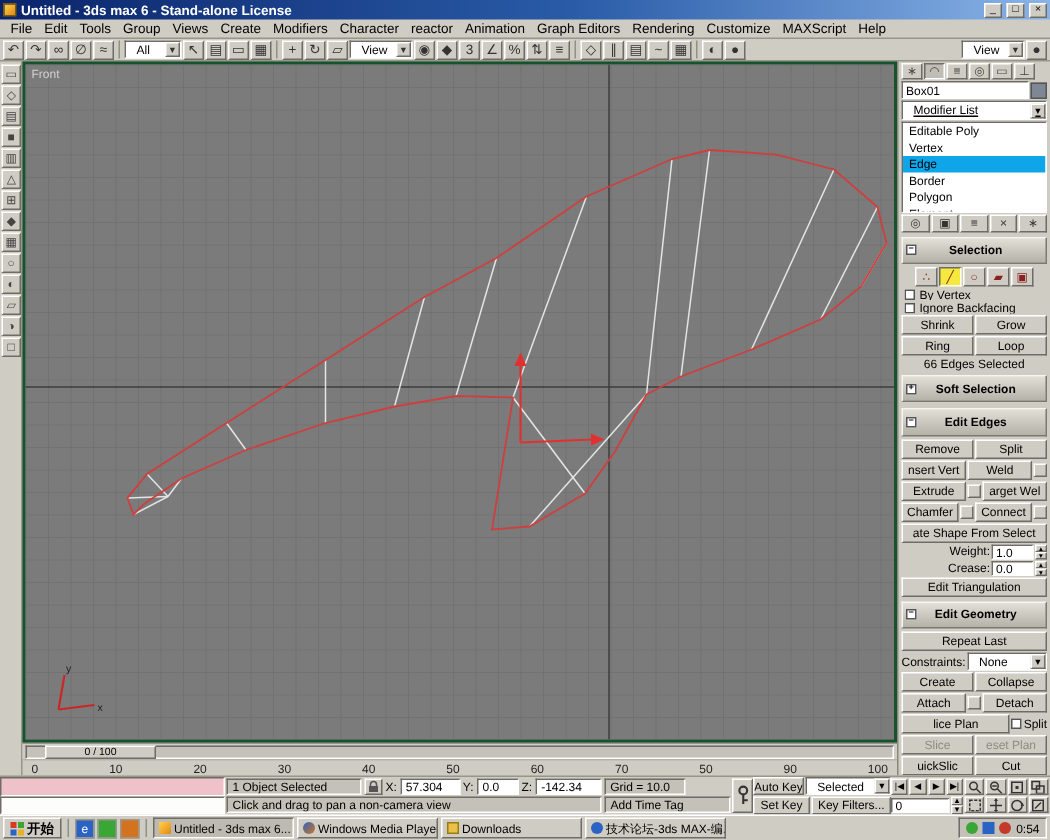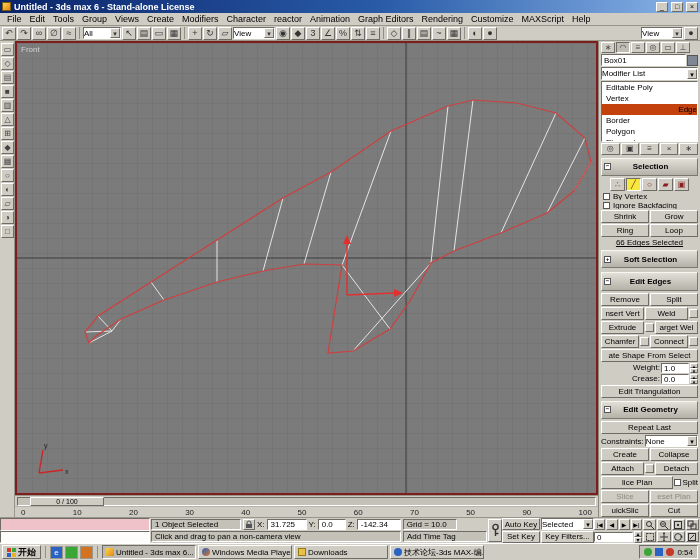--- a/index.html
+++ b/index.html
@@ -14,64 +14,64 @@
   .titletext{color:#fff;font-weight:bold;font-size:9px;flex:1;white-space:nowrap;overflow:hidden;}
   .winbtn{width:12px;height:10px;font-size:7px;line-height:8px;text-align:center;flex:none;}
   
   .menubar{height:13px;display:flex;align-items:center;padding-left:3px;border-bottom:1px solid #989589;flex:none;}
   .menu-item{padding:0 4px;white-space:nowrap;font-size:9px;}
   
   .toolbar{height:15px;display:flex;align-items:center;gap:1px;padding:0 2px;border-bottom:1px solid #989589;flex:none;}
   .toolbar [data-name$="-icon"]{width:14px;height:13px;display:inline-flex;align-items:center;justify-content:center;font-size:9px;color:#333;background:#cfccc4;border:1px solid;border-color:#ffffff #6f6c66 #6f6c66 #ffffff;overflow:hidden;flex:none;}
   .tsep{width:1px;height:12px;background:#928f85;margin:0 2px;flex:none;}
   .combo{height:12px;background:#fff;border:1px solid;border-color:#6f6c66 #fff #fff #6f6c66;display:inline-flex;align-items:center;flex:none;}
-  .combo .ctext{padding:0 0;font-size:8px;flex:1;overflow:hidden;white-space:nowrap;}
+  .combo .ctext{padding:0 7px;font-size:8px;flex:1;overflow:hidden;white-space:nowrap;}
   .combo .carr{width:10px;height:10px;background:#cfccc4;border:1px solid;border-color:#fff #6f6c66 #6f6c66 #fff;font-size:7px;line-height:9px;text-align:center;flex:none;}
   
   .work{flex:1;display:flex;min-height:0;}
   .lefttools{width:15px;display:flex;flex-direction:column;gap:1px;padding-top:2px;border-right:1px solid #989589;flex:none;}
   .lefttools [data-name$="-icon"]{width:13px;height:13px;margin-left:1px;display:inline-flex;align-items:center;justify-content:center;font-size:8px;color:#444;background:#cfccc4;border:1px solid;border-color:#ffffff #6f6c66 #6f6c66 #ffffff;flex:none;}
   .vpcol{width:583px;display:flex;flex-direction:column;flex:none;}
-  .viewport{height:454px;border:2px solid #7f1d1d;background:#7b7b7b;position:relative;flex:none;}
+  .viewport{height:454px;border:2px solid #14532d;background:#7b7b7b;position:relative;flex:none;}
   .viewport svg{position:absolute;left:0;top:0;}
   .vplabel{position:absolute;left:4px;top:2px;color:#d2d2d2;font-size:8px;}
   
   .timeslider{height:11px;display:flex;align-items:center;flex:none;background:#cfccc4;border-top:1px solid #989589;}
   .slidertrack{flex:1;height:9px;margin:0 2px;background:#c4c1b9;border:1px solid;border-color:#6f6c66 #fff #fff #6f6c66;position:relative;}
   .sliderbtn{position:absolute;left:12px;top:-1px;width:74px;height:9px;font-size:7px;line-height:8px;text-align:center;}
   .trackbar{height:11px;display:flex;align-items:center;justify-content:space-between;padding:0 6px;font-size:8px;color:#222;border-top:1px solid #b6b3aa;flex:none;}
   .tick{white-space:nowrap;}
   
   .cmdpanel{width:102px;border-left:1px solid #8a877d;display:flex;flex-direction:column;flex:none;overflow:hidden;}
   .ptabs{height:12px;display:flex;gap:1px;padding:1px 2px 0;}
   .ptab{width:14px;height:11px;display:inline-flex;align-items:center;justify-content:center;font-size:8px;color:#444;background:#cfccc4;border:1px solid;border-color:#fff #6f6c66 #6f6c66 #fff;}
   .prow{display:flex;gap:1px;margin:1px 2px 0;align-items:center;}
   .pfield{flex:1;height:12px;font-size:8px;padding:1px 2px;overflow:hidden;white-space:nowrap;}
   .swatch{width:11px;height:11px;background:#7f8795;border:1px solid #555;flex:none;}
   .stack{margin:1px 2px 0;background:#fff;border:1px solid;border-color:#6f6c66 #fff #fff #6f6c66;height:67px;overflow:hidden;font-size:8px;}
   .stack-row{height:11px;line-height:11px;padding-left:4px;white-space:nowrap;overflow:hidden;}
   .stack-row.child{}
-  .stack-row.sel{background:#c2410c;text-align:right;}
+  .stack-row.sel{background:#0ea5e9;}
   .stackbtns{display:flex;gap:1px;margin:1px 2px 0;}
   .stackbtns [data-name$="-icon"]{flex:1;height:12px;display:inline-flex;align-items:center;justify-content:center;font-size:8px;color:#333;background:#cfccc4;border:1px solid;border-color:#fff #6f6c66 #6f6c66 #fff;}
   .rhead{height:20px;margin:3px 2px 1px;background:linear-gradient(#e2dfd7,#b4b1a8);border:1px solid;border-color:#f7f5f0 #7c7970 #7c7970 #f7f5f0;display:flex;align-items:center;font-size:8px;font-weight:bold;}
   .pm{width:7px;height:7px;background:#fff;border:1px solid #555;font-size:6px;line-height:5px;text-align:center;margin:0 2px;flex:none;}
   .rtitle{flex:1;text-align:center;margin-right:9px;white-space:nowrap;overflow:hidden;}
   .pbtn{flex:1;height:13px;display:inline-flex;align-items:center;justify-content:center;font-size:8px;overflow:hidden;white-space:nowrap;background:#cfccc4;border:1px solid;border-color:#fff #6f6c66 #6f6c66 #fff;}
   .pbtn.dis{color:#8e8b80;}
   .mini{width:9px;height:9px;background:#cfccc4;border:1px solid;border-color:#fff #6f6c66 #6f6c66 #fff;flex:none;}
   .sobtn{width:15px;height:13px;display:inline-flex;align-items:center;justify-content:center;font-size:8px;color:#8a2020;background:#cfccc4;border:1px solid;border-color:#fff #6f6c66 #6f6c66 #fff;}
   .sobtn.active{background:#f6e93d;border-color:#6f6c66 #fff #fff #6f6c66;}
   .cbrow{display:flex;align-items:center;gap:3px;margin:1px 4px 0;height:9px;font-size:8px;white-space:nowrap;overflow:hidden;}
   .cbox{width:7px;height:7px;background:#fff;border:1px solid #555;flex:none;}
   .plabel{font-size:8px;white-space:nowrap;}
   .spinfield{width:28px;height:10px;font-size:8px;padding:0 2px;overflow:hidden;}
   .spin{display:inline-flex;flex-direction:column;width:8px;flex:none;}
   .spin span{height:5px;font-size:5px;line-height:4px;text-align:center;background:#cfccc4;border:1px solid;border-color:#fff #6f6c66 #6f6c66 #fff;}
-  .count{font-size:8px;text-align:center;margin-top:1px;text-decoration:underline;}
+  .count{font-size:8px;text-align:center;margin-top:1px;}
   
   .statusbar{height:26px;display:flex;flex:none;border-top:1px solid #989589;background:#cfccc4;}
   .mlcol{width:150px;display:flex;flex-direction:column;flex:none;}
   .mlpink{flex:1;background:#efc2ca;border:1px solid;border-color:#6f6c66 #fff #fff #6f6c66;}
   .mlwhite{flex:1;background:#fdfdfb;border:1px solid;border-color:#6f6c66 #fff #fff #6f6c66;}
   .midcol{flex:1;display:flex;flex-direction:column;padding:0 1px;min-width:0;}
   .srow{flex:1;display:flex;align-items:center;gap:2px;min-width:0;}
   .sfield{height:11px;font-size:8px;line-height:9px;padding:0 3px;overflow:hidden;white-space:nowrap;}
   .slabel{font-size:8px;flex:none;}
   .keybig{width:14px;margin:1px 0;display:flex;align-items:center;justify-content:center;flex:none;}
@@ -289,21 +289,21 @@
           <span class="ptab" data-name="tab-display-icon">▭</span>
           <span class="ptab" data-name="tab-utilities-icon">⊥</span>
         </div>
 
       <div class="prow">
         <span class="pfield white" data-name="object-name-field">Box01</span>
         <span class="swatch" data-name="object-color-swatch"></span>
       </div>
 
       <div class="prow">
-        <span class="combo" style="flex:1;height:13px;" data-name="modifier-list-dropdown">
+        <span class="combo" style="flex:1;height:13px;text-decoration:underline;" data-name="modifier-list-dropdown">
           <span class="ctext" data-name="modifier-list-label">Modifier List</span>
           <span class="carr" data-name="chevron-down-icon">▾</span>
         </span>
       </div>
 
       <div class="stack" data-name="modifier-stack">
         <div class="stack-row root" data-name="stack-item-editable-poly">Editable Poly</div>
         <div class="stack-row child" data-name="stack-item-vertex">Vertex</div>
         <div class="stack-row child sel" data-name="stack-item-edge">Edge</div>
         <div class="stack-row child" data-name="stack-item-border">Border</div>
@@ -447,21 +447,21 @@
     <div class="midcol">
       <div class="srow">
         <span class="sfield sunken" style="width:90px;" data-name="selection-status">1 Object Selected</span>
         <span class="navbtn" style="width:12px;height:11px;" data-name="selection-lock-icon">
           <svg width="8" height="9">
               <rect x="1" y="4" width="6" height="4" fill="#555"></rect>
               <path d="M2 4 V3 a2 2 0 0 1 4 0 V4" fill="none" stroke="#555"></path>
             </svg>
         </span>
         <span class="slabel" data-name="x-label">X:</span>
-        <span class="sfield white" style="width:40px;" data-name="x-coordinate-field">31.725</span>
+        <span class="sfield white" style="width:40px;" data-name="x-coordinate-field">57.304</span>
         <span class="slabel" data-name="y-label">Y:</span>
         <span class="sfield white" style="width:28px;" data-name="y-coordinate-field">0.0</span>
         <span class="slabel" data-name="z-label">Z:</span>
         <span class="sfield white" style="width:44px;" data-name="z-coordinate-field">-142.34</span>
         <span class="sfield sunken" style="width:54px;" data-name="grid-setting">Grid = 10.0</span>
       </div>
       <div class="srow">
         <span class="sfield sunken" style="flex:1;" data-name="prompt-line">Click and drag to pan a non-camera view</span>
         <span class="sfield sunken" style="width:84px;" data-name="add-time-tag">Add Time Tag</span>
       </div>

